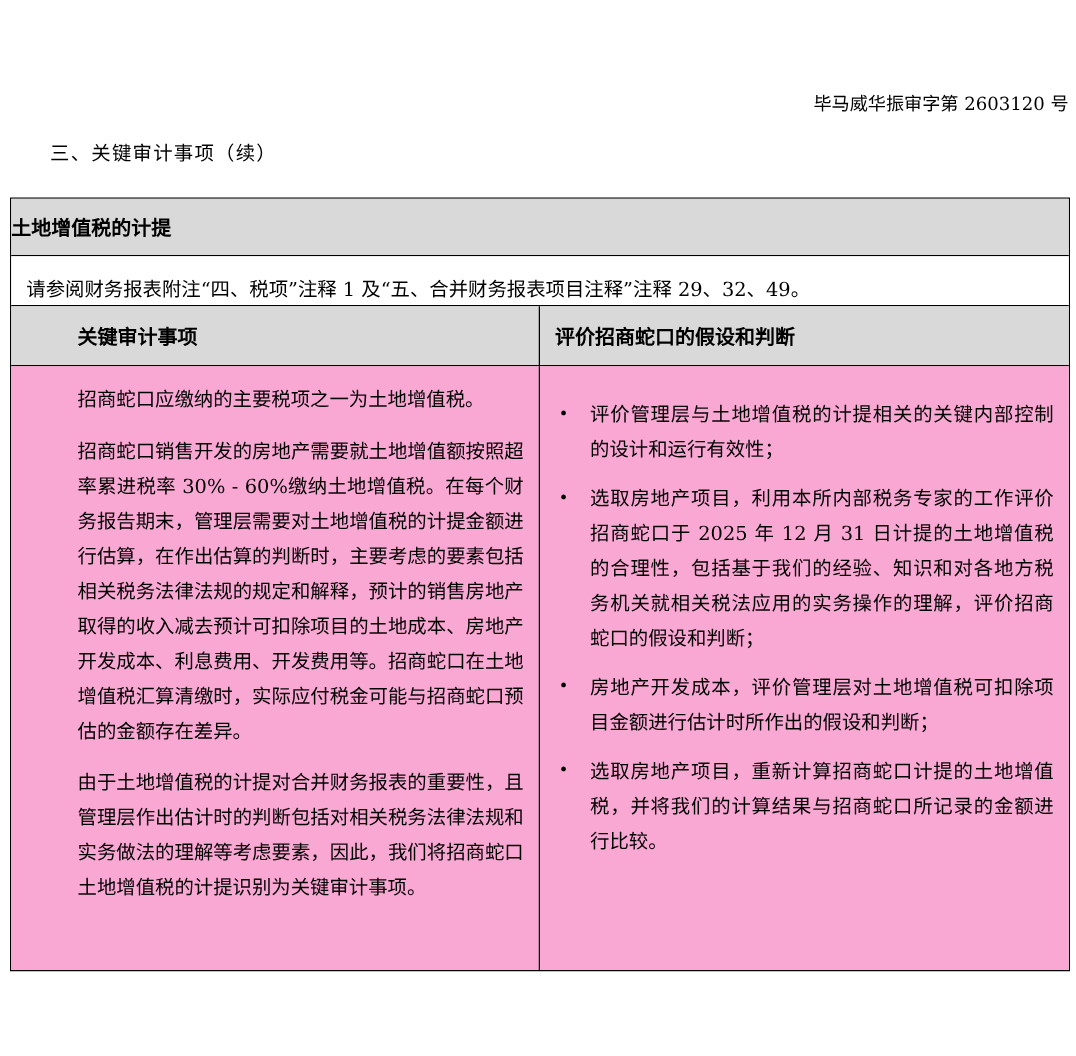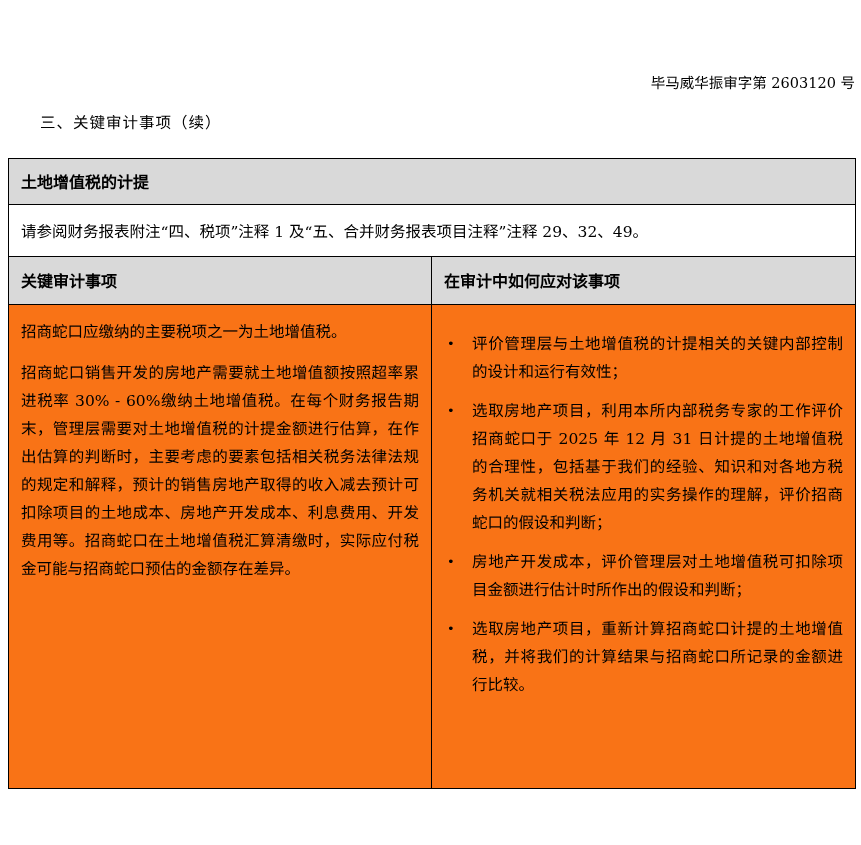--- a/index.html
+++ b/index.html
@@ -44,42 +44,42 @@
     top: 158px;
     left: 8px;
     width: 848px;
     border: 1.5px solid #000;
   }
   .row {
     border-bottom: 1.5px solid #000;
   }
   .row:last-child { border-bottom: none; }
   .row-matter-title {
-    padding: 10px 12px 11px 12px;
+    padding: 10px 12px 11px 0;
     font-family: "Liberation Sans", "DejaVu Sans", sans-serif;
     font-weight: bold;
     font-size: 16px;
   }
   .row-reference {
-    padding: 14px 12px 15px 12px;
+    padding: 14px 12px 3px 12px;
     font-size: 15.5px;
     background: #fff;
   }
   .row-col-headers, .row-body {
     display: grid;
     grid-template-columns: 50% 50%;
   }
-  .cell-left { border-right: 1.5px solid #000; }
+  .cell-left { border-right: 1.5px solid #000; margin-left: 41px; }
   .row-col-headers .cell {
     padding: 11px 12px 12px 12px;
     font-family: "Liberation Sans", "DejaVu Sans", sans-serif;
     font-weight: bold;
     font-size: 16px;
   }
-  .row-body { background: #f97316; min-height: 483px; }
+  .row-body { background: #f9a8d4; min-height: 483px; }
   .row-body .cell {
     padding: 13px 12px 14px 12px;
     font-size: 15.5px;
     line-height: 28px;
   }
   .row-body .cell p {
     text-align: justify;
     margin-bottom: 13px;
   }
   .row-body .cell p:last-child { margin-bottom: 0; }
@@ -113,31 +113,32 @@
   <div class="section-heading">三、关键审计事项（续）</div>
 
   <div class="audit-table">
 
     <div class="row row-matter-title shaded">土地增值税的计提</div>
 
     <div class="row row-reference">请参阅财务报表附注“四、税项”注释 1 及“五、合并财务报表项目注释”注释 29、32、49。</div>
 
     <div class="row row-col-headers shaded">
       <div class="cell cell-left">关键审计事项</div>
-      <div class="cell">在审计中如何应对该事项</div>
+      <div class="cell">评价招商蛇口的假设和判断</div>
     </div>
 
     <div class="row row-body">
 
       <div class="cell cell-left">
 
           <p>招商蛇口应缴纳的主要税项之一为土地增值税。</p>
 
           <p>招商蛇口销售开发的房地产需要就土地增值额按照超率累进税率 30% - 60%缴纳土地增值税。在每个财务报告期末，管理层需要对土地增值税的计提金额进行估算，在作出估算的判断时，主要考虑的要素包括相关税务法律法规的规定和解释，预计的销售房地产取得的收入减去预计可扣除项目的土地成本、房地产开发成本、利息费用、开发费用等。招商蛇口在土地增值税汇算清缴时，实际应付税金可能与招商蛇口预估的金额存在差异。</p>
 
+          <p>由于土地增值税的计提对合并财务报表的重要性，且管理层作出估计时的判断包括对相关税务法律法规和实务做法的理解等考虑要素，因此，我们将招商蛇口土地增值税的计提识别为关键审计事项。</p>
         </div>
 
       <div class="cell">
         <ul class="bullet-list">
 
             <li>
               <span class="bullet-marker">•</span>
               <span>评价管理层与土地增值税的计提相关的关键内部控制的设计和运行有效性；</span>
             </li>
 

